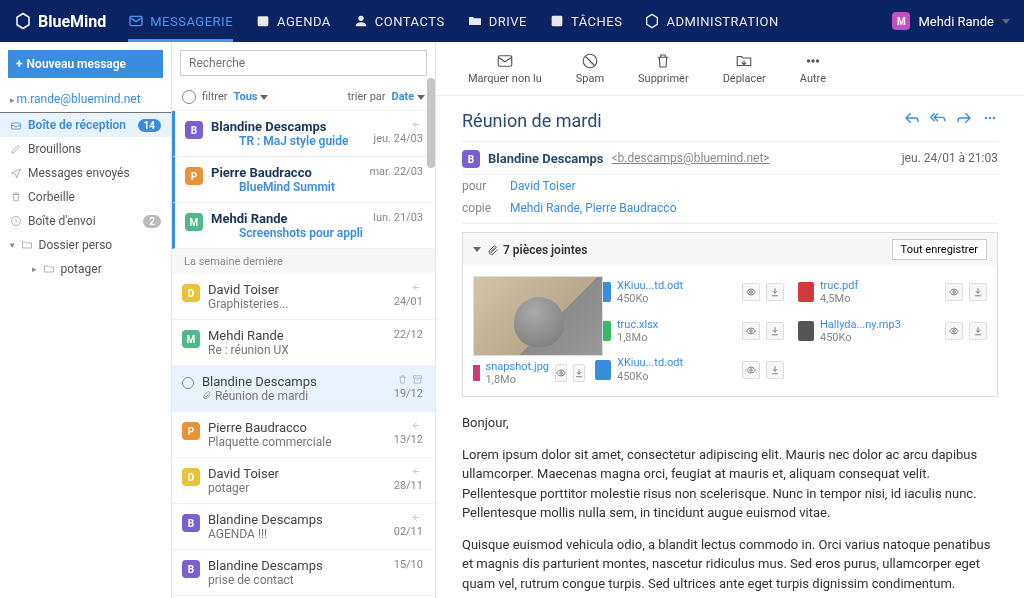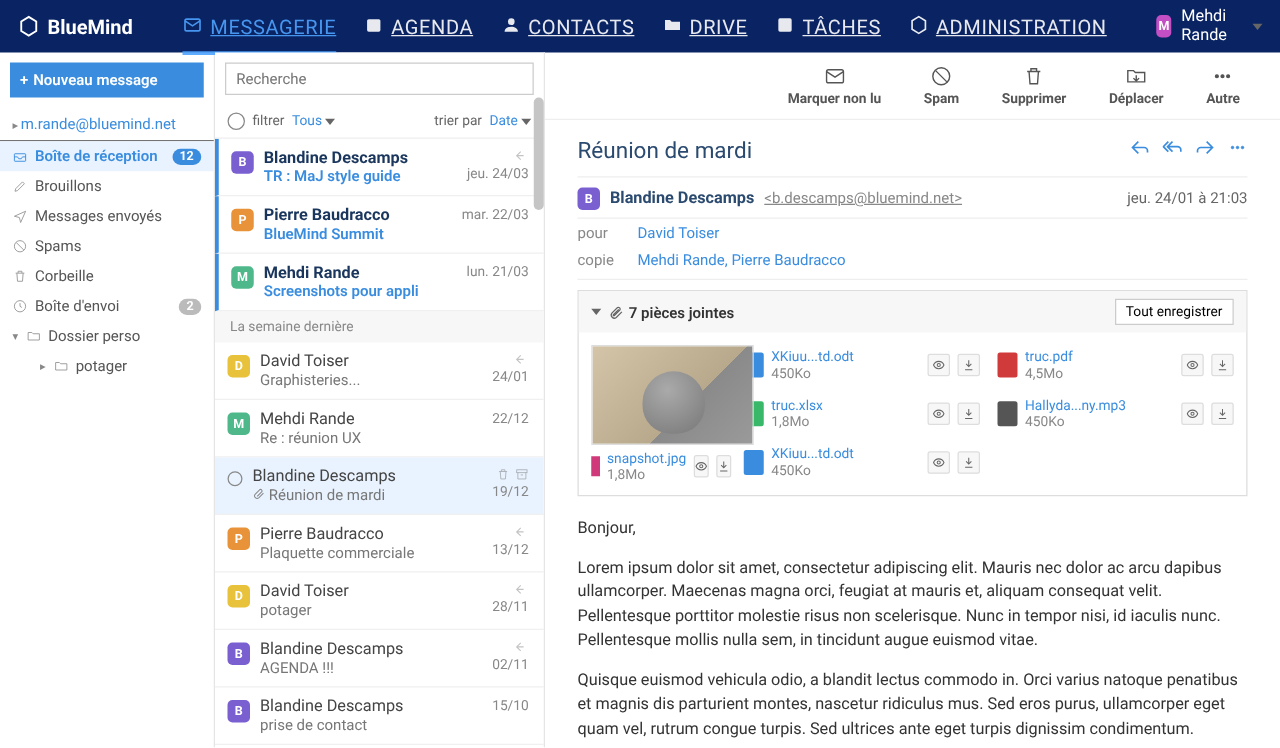--- a/index.html
+++ b/index.html
@@ -1,23 +1,23 @@
 <!DOCTYPE html>
 <html><head>
 <meta charset="utf-8">
 <style>
 * { margin: 0; padding: 0; box-sizing: border-box; font-family: -apple-system, BlinkMacSystemFont, "Segoe UI", Roboto, sans-serif; }
 body { width: 1024px; height: 598px; overflow: hidden; background: #fff; font-size: 13px; color: #333; }
 
 
-.topnav { height: 42px; background: #0a2463; display: flex; align-items: center; padding: 0 14px; gap: 40px; color: #fff; }
+.topnav { height: 42px; background: #0a2463; display: flex; align-items: center; padding: 0 14px; gap: 22px; color: #fff; }
 .brand { display: flex; align-items: center; gap: 6px; font-weight: 700; font-size: 16px; }
 .brand-logo { width: 18px; height: 18px; }
 .navitems { display: flex; align-items: center; gap: 22px; flex: 1; }
-.navitem { display: flex; align-items: flex-start; gap: 6px; font-size: 16px; letter-spacing: 0.5px; cursor: pointer; opacity: 0.9; text-decoration: underline; }
+.navitem { display: flex; align-items: center; gap: 6px; font-size: 13px; letter-spacing: 0.5px; cursor: pointer; opacity: 0.9; }
 .navitem.active { color: #4da3ff; border-bottom: 3px solid #4da3ff; padding-bottom: 10px; margin-bottom: -13px; }
 .navitem svg { width: 16px; height: 16px; }
 .user-area { display: flex; align-items: center; gap: 8px; font-size: 13px; cursor: pointer; }
 .user-avatar { width: 18px; height: 18px; border-radius: 4px; background: #c44ec4; display: flex; align-items: center; justify-content: center; font-size: 10px; font-weight: 700; }
 
 
 .main { display: flex; height: calc(598px - 42px); }
 .sidebar { width: 172px; border-right: 1px solid #e5e5e5; display: flex; flex-direction: column; }
 .msglist { width: 264px; border-right: 1px solid #e5e5e5; display: flex; flex-direction: column; background: #fff; position: relative; }
 .reader { flex: 1; display: flex; flex-direction: column; overflow: hidden; }
@@ -33,39 +33,39 @@
 .folders li .badge { margin-left: auto; background: #3a8dde; color: #fff; border-radius: 9px; font-size: 10px; padding: 1px 6px; font-weight: 700; }
 .folders li .badge.gray { background: #bbb; }
 .folders li svg { width: 12px; height: 12px; opacity: 0.6; }
 .folders li.sel svg { opacity: 1; }
 .folders li.sub { padding-left: 32px; }
 
 
 .search-row { padding: 8px; }
 .search { width: 100%; border: 1px solid #ccc; padding: 5px 8px; font-size: 12px; }
 .filterbar { display: flex; padding: 6px 10px; font-size: 11px; color: #666; border-bottom: 1px solid #eee; gap: 6px; }
-.filterbar .blue { color: #3a8dde; font-weight: 400; }
+.filterbar .blue { color: #3a8dde; font-weight: 700; }
 .filterbar .spacer { flex: 1; }
 .msg-scroll { flex: 1; overflow-y: auto; }
 .msg-item { padding: 8px 12px 8px 10px; border-bottom: 1px solid #f0f0f0; display: flex; gap: 8px; cursor: pointer; position: relative; }
 .msg-item.unread { border-left: 3px solid #3a8dde; }
 .msg-item.unread .m-from { font-weight: 700; color: #1a365d; }
-.msg-item.unread .m-subj { color: #3a8dde; font-weight: 600; }
+.msg-item.unread .m-subj { color: #3a8dde; font-weight: 600; margin-left: 28px; }
 .msg-item.sel { background: #e9f3ff; }
 .m-avatar { width: 18px; height: 18px; border-radius: 4px; flex-shrink: 0; display: flex; align-items: center; justify-content: center; font-size: 10px; color: #fff; font-weight: 700; margin-top: 2px; }
 .m-body { flex: 1; min-width: 0; }
 .m-from { font-size: 13px; color: #444; }
 .m-subj { font-size: 12px; color: #777; white-space: nowrap; overflow: hidden; text-overflow: ellipsis; }
 .m-meta { text-align: right; font-size: 11px; color: #888; display: flex; flex-direction: column; align-items: flex-end; gap: 2px; }
 .m-meta svg { width: 11px; height: 11px; opacity: 0.5; }
 .section-hdr { padding: 6px 12px; font-size: 11px; color: #888; background: #f7f7f7; }
 .scrollbar-fake { position: absolute; right: 0; top: 36px; width: 8px; height: 90px; background: #c5c5c5; border-radius: 4px; }
 
 
-.toolbar { display: flex; align-items: center; justify-content: flex-end; gap: 34px; padding: 10px 32px; border-bottom: 1px solid #eee; font-weight: bold; }
+.toolbar { display: flex; align-items: center; justify-content: flex-start; gap: 34px; padding: 10px 32px; border-bottom: 1px solid #eee; }
 .tbtn { display: flex; flex-direction: column; align-items: center; gap: 2px; font-size: 11px; color: #555; cursor: pointer; }
 .tbtn svg { width: 18px; height: 18px; stroke: #555; }
 .reader-body { flex: 1; overflow-y: auto; padding: 14px 26px; }
 .r-subject { font-size: 18px; color: #2b4a6f; margin-bottom: 10px; }
 .r-actions { float: right; display: flex; gap: 10px; }
 .r-actions svg { width: 16px; height: 16px; stroke: #3a8dde; cursor: pointer; }
 .r-from-row { display: flex; align-items: center; gap: 8px; padding: 6px 0; border-top: 1px solid #eee; border-bottom: 1px solid #eee; }
 .r-from-name { font-weight: 700; color: #2b4a6f; }
 .r-from-email { color: #888; font-size: 12px; text-decoration: underline; }
 .r-date { margin-left: auto; font-size: 12px; color: #666; }
@@ -161,40 +161,33 @@
       </button>
     </div>
     <div class="account">m.rande@bluemind.net</div>
     <ul class="folders" id="folders">
         <li class="sel">
           <svg viewBox="0 0 24 24" fill="none" stroke="currentColor" stroke-width="1.5">
             <rect x="3" y="8" width="18" height="12" rx="1"></rect>
             <path d="M3 13h5l2 3h4l2-3h5"></path>
           </svg>
           <span>Boîte de réception</span>
-          <span class="badge">12</span>
+          <span class="badge">14</span>
         </li>
         <li>
           <svg viewBox="0 0 24 24" fill="none" stroke="currentColor" stroke-width="1.5">
             <path d="M4 20l4-1 11-11-3-3L5 16z"></path>
           </svg>
           <span>Brouillons</span>
         </li>
         <li>
           <svg viewBox="0 0 24 24" fill="none" stroke="currentColor" stroke-width="1.5">
             <path d="M3 12l18-8-8 18-2-8z"></path>
           </svg>
           <span>Messages envoyés</span>
-        </li>
-        <li>
-          <svg viewBox="0 0 24 24" fill="none" stroke="currentColor" stroke-width="1.5">
-            <circle cx="12" cy="12" r="9"></circle>
-            <path d="M6 6l12 12"></path>
-          </svg>
-          <span>Spams</span>
         </li>
         <li>
           <svg viewBox="0 0 24 24" fill="none" stroke="currentColor" stroke-width="1.5">
             <path d="M5 7h14M9 7V4h6v3M7 7l1 13h8l1-13"></path>
           </svg>
           <span>Corbeille</span>
         </li>
         <li>
           <svg viewBox="0 0 24 24" fill="none" stroke="currentColor" stroke-width="1.5">
             <circle cx="12" cy="12" r="9"></circle>

